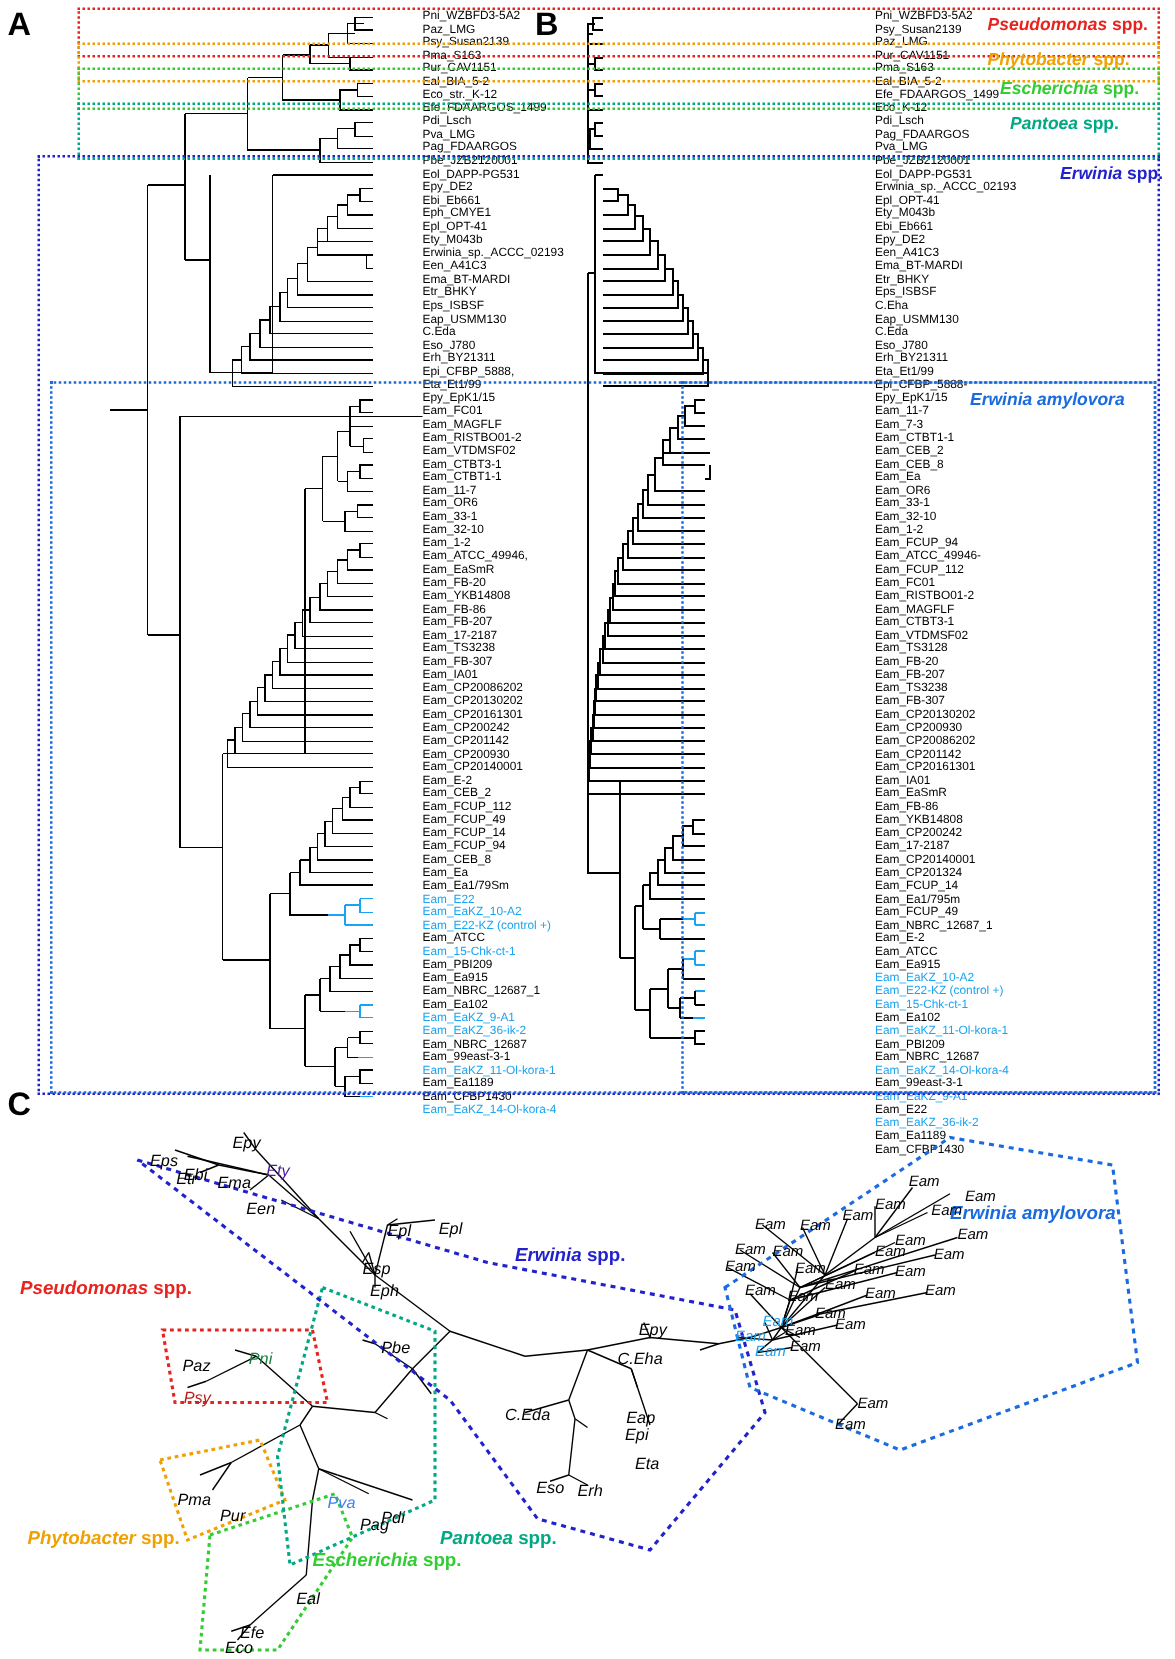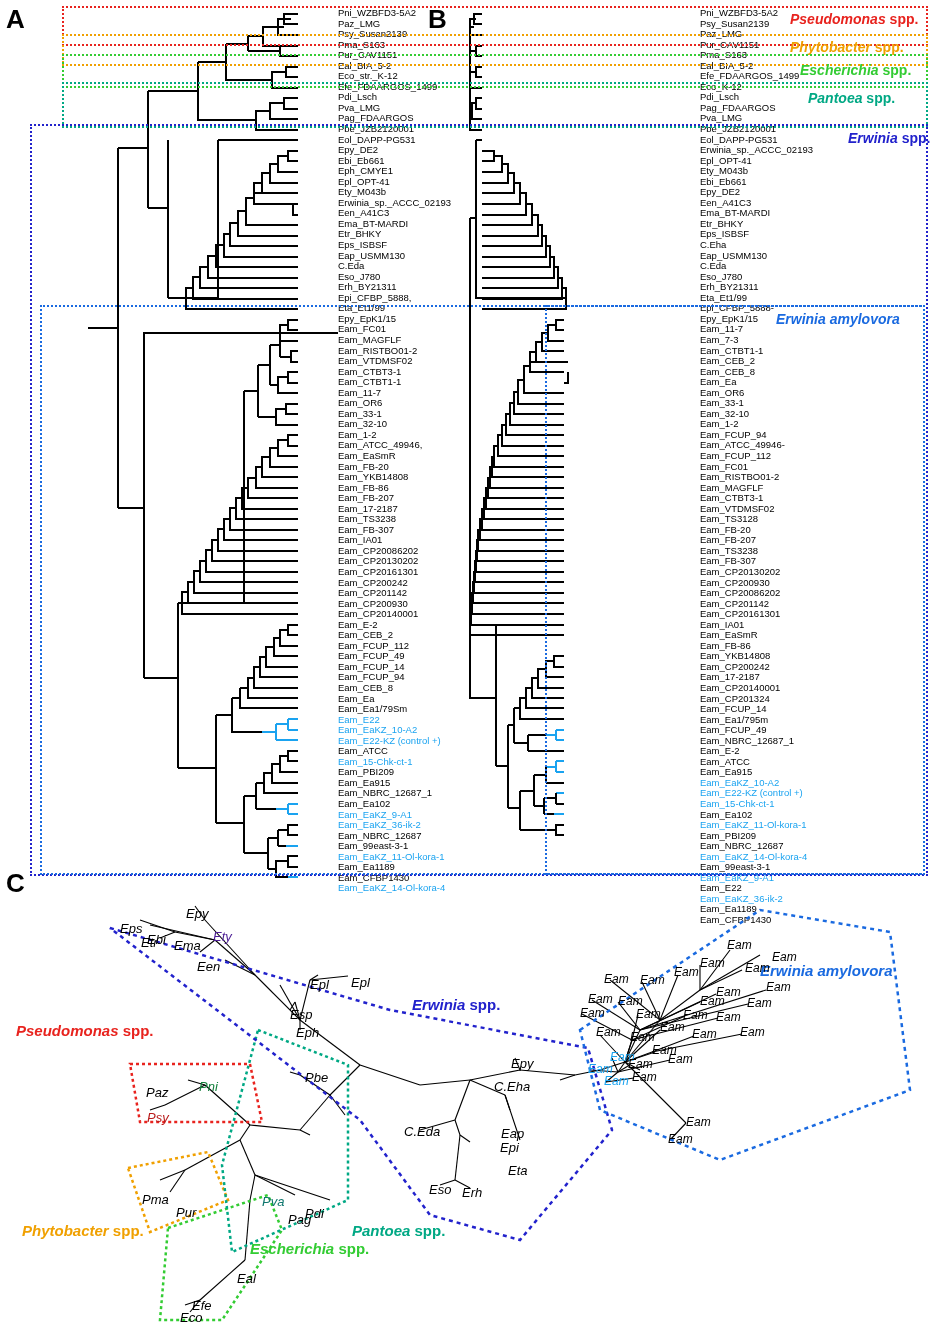--- a/index.html
+++ b/index.html
@@ -679,21 +679,21 @@
     <div class="netlabel" style="position: absolute; left: 511px; top: 1056px; color: rgb(0, 0, 0);">Epy</div>
     <div class="netlabel" style="position: absolute; left: 494px; top: 1079px; color: rgb(0, 0, 0);">C.Eha</div>
     <div class="netlabel" style="position: absolute; left: 404px; top: 1124px; color: rgb(0, 0, 0);">C.Eda</div>
     <div class="netlabel" style="position: absolute; left: 455px; top: 1126px; color: rgb(0, 0, 0); margin-left: 46px;">Eap</div>
     <div class="netlabel" style="position: absolute; left: 500px; top: 1140px; color: rgb(0, 0, 0);">Epi</div>
     <div class="netlabel" style="position: absolute; left: 508px; top: 1163px; color: rgb(0, 0, 0);">Eta</div>
     <div class="netlabel" style="position: absolute; left: 429px; top: 1182px; color: rgb(0, 0, 0);">Eso</div>
     <div class="netlabel" style="position: absolute; left: 462px; top: 1185px; color: rgb(0, 0, 0);">Erh</div>
     <div class="netlabel" style="position: absolute; left: 142px; top: 1192px; color: rgb(0, 0, 0);">Pma</div>
     <div class="netlabel" style="position: absolute; left: 176px; top: 1205px; color: rgb(0, 0, 0);">Pur</div>
-    <div class="netlabel" style="position: absolute; left: 262px; top: 1194px; color: #0f766e;">Pva</div>
+    <div class="netlabel" style="position: absolute; left: 262px; top: 1194px; color: #3b82f6;">Pva</div>
     <div class="netlabel" style="position: absolute; left: 305px; top: 1206px; color: rgb(0, 0, 0);">Pdi</div>
     <div class="netlabel" style="position: absolute; left: 288px; top: 1212px; color: rgb(0, 0, 0);">Pag</div>
     <div class="netlabel" style="position: absolute; left: 237px; top: 1271px; color: rgb(0, 0, 0);">Eal</div>
     <div class="netlabel" style="position: absolute; left: 172px; top: 1298px; color: rgb(0, 0, 0); margin-left: 20px;">Efe</div>
     <div class="netlabel" style="position: absolute; left: 180px; top: 1310px; color: rgb(0, 0, 0); text-align: right;">Eco</div>
     <div class="netlabel small" style="position: absolute; left: 772px; top: 950px; color: rgb(0, 0, 0);">Eam</div>
     <div class="netlabel small" style="position: absolute; left: 727px; top: 938px; color: rgb(0, 0, 0);">Eam</div>
     <div class="netlabel small" style="position: absolute; left: 745px; top: 961px; color: rgb(0, 0, 0);">Eam</div>
     <div class="netlabel small" style="position: absolute; left: 700px; top: 956px; color: rgb(0, 0, 0);">Eam</div>
     <div class="netlabel small" style="position: absolute; left: 674px; top: 965px; color: rgb(0, 0, 0);">Eam</div>

